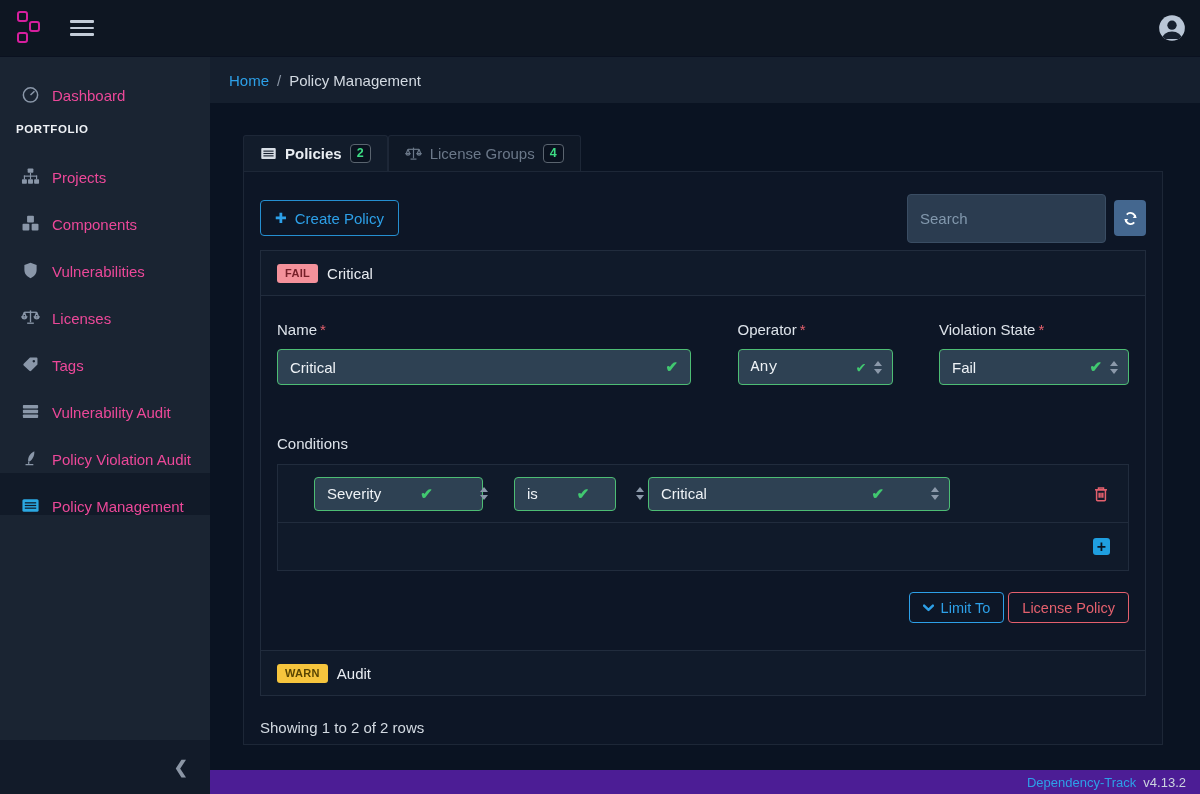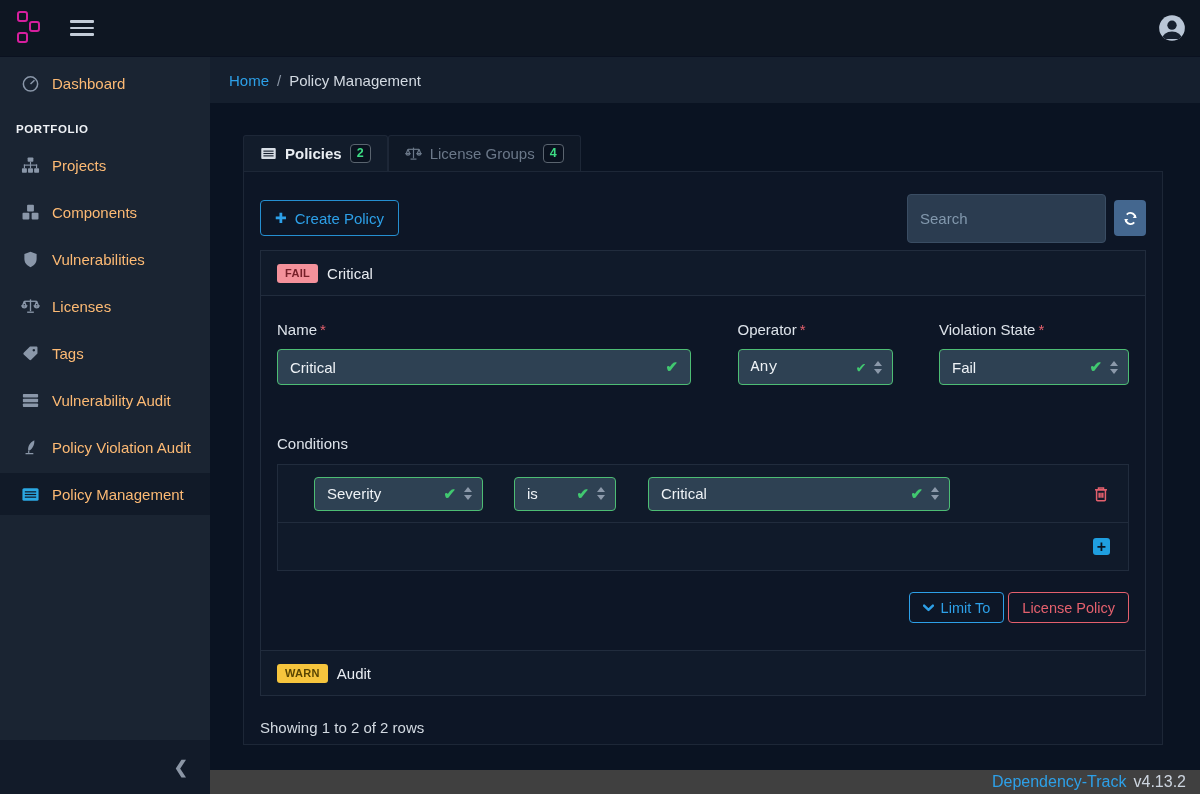--- a/index.html
+++ b/index.html
@@ -16,21 +16,21 @@
   .hamburger { margin-left:26px; cursor:pointer; }
   .hamburger i { display:block; width:24px; height:2.6px; background:#c3ccd8; border-radius:1px; margin:4px 0; }
   .avatar { position:absolute; right:14px; top:14px; width:28px; height:28px; }
 
   
   .row { display:flex; height:737px; }
   .sidebar { width:210px; background:#1a2432; position:relative; flex:none; }
   .content { flex:1; display:flex; flex-direction:column; background:#0a1322; }
 
   
-  .s-item { height:42px; display:flex; align-items:center; padding-left:20px; gap:12px; color:#fdba74; cursor:pointer; margin-bottom:5px; }
+  .s-item { height:42px; display:flex; align-items:flex-end; padding-left:20px; gap:12px; color:#ec4899; cursor:pointer; margin-bottom:5px; }
   .s-item .ic { width:20px; height:20px; color:#8a97a9; display:flex; align-items:center; justify-content:center; flex:none; }
   .s-item.active { background:#111a28; }
   .s-item.active .ic { color:#2ba8e2; }
   .s-head { font-size:11.5px; font-weight:bold; letter-spacing:.6px; color:#f0f3f7; padding:14px 0 9px 16px; }
   .sidebar-top-pad { height:5px; }
   .minimizer { position:absolute; bottom:0; left:0; width:100%; height:54px; background:#121b29; display:flex; align-items:center; justify-content:flex-end; padding-right:22px; cursor:pointer; }
   .minimizer .chev { color:#8b96a5; font-size:17px; font-weight:bold; }
 
   
   .crumbbar { height:46px; background:#151f2e; display:flex; align-items:center; padding-left:19px; gap:8px; flex:none; }
@@ -80,37 +80,37 @@
   .arrows { display:flex; flex-direction:column; gap:3px; }
   .arrows i { display:block; width:0; height:0; border-left:4px solid transparent; border-right:4px solid transparent; }
   .arrows .up { border-bottom:5px solid #8b99aa; }
   .arrows .dn { border-top:5px solid #8b99aa; }
   .w-name { width:414px; } .w-op { width:155px;font-family:Liberation Mono, monospace; } .w-vs { width:190px; }
 
   .cond-lbl { margin-top:50px; height:17px; color:#dde3ea; }
   .cond-table { margin-top:12px; border:1px solid #212c3d; border-bottom:none; }
   .cond-row1 { height:58px; background:#101a2a; border-bottom:1px solid #212c3d; display:flex; align-items:center; padding:0 18px 0 36px; }
   .cond-row2 { height:48px; background:#101a2a; border-bottom:1px solid #212c3d; display:flex; align-items:center; justify-content:flex-end; padding-right:18px; }
-  .sel { height:34px; margin-top:0; }
+  .sel { height:34px; margin-top:0;gap:39px; }
   .w-sub { width:169px; } .w-isop { width:102px; margin-left:31px; } .w-cval { width:302px; margin-left:32px; }
   .icon-btn { background:none; border:none; cursor:pointer; padding:0; display:flex; align-items:center; }
   .trash-btn { margin-left:auto; }
   .plus-square { width:17px; height:17px; background:#1f9fe0; border-radius:3px; color:#0b1422; font-weight:bold; font-size:16px;
                  display:flex; align-items:center; justify-content:center; line-height:1; }
 
   .btnrow { display:flex; justify-content:flex-end; gap:4px; margin-top:21px; }
   .btn-limit { height:31px; padding:0 13px; background:transparent; border:1px solid #2da0e8; border-radius:4px; color:#2da0e8;
                font-size:14.5px; display:flex; align-items:center; gap:7px; cursor:pointer; font-family:inherit; }
   .btn-delete { height:31px; padding:0 13px; background:transparent; border:1px solid #e4606d; border-radius:4px; color:#e4606d;
                 font-size:14.5px; display:flex; align-items:center; cursor:pointer; font-family:inherit; }
 
   .showing { margin-top:23px; color:#d3dae2; }
 
   
-  .footer { height:24px; background:#404040; flex:none; display:flex; align-items:center; justify-content:flex-end; padding-right:14px; gap:7px; font-size:16px; }
+  .footer { height:24px; background:#4c1d95; flex:none; display:flex; align-items:center; justify-content:flex-end; padding-right:14px; gap:7px; font-size:13px; }
   .footer .app { color:#2da0e8; cursor:pointer; }
   .footer .ver { color:#cdd5df; }
 
   svg { display:block; }
 </style>
 </head>
 <body>
 
 <div class="nav">
   <div class="logo">

